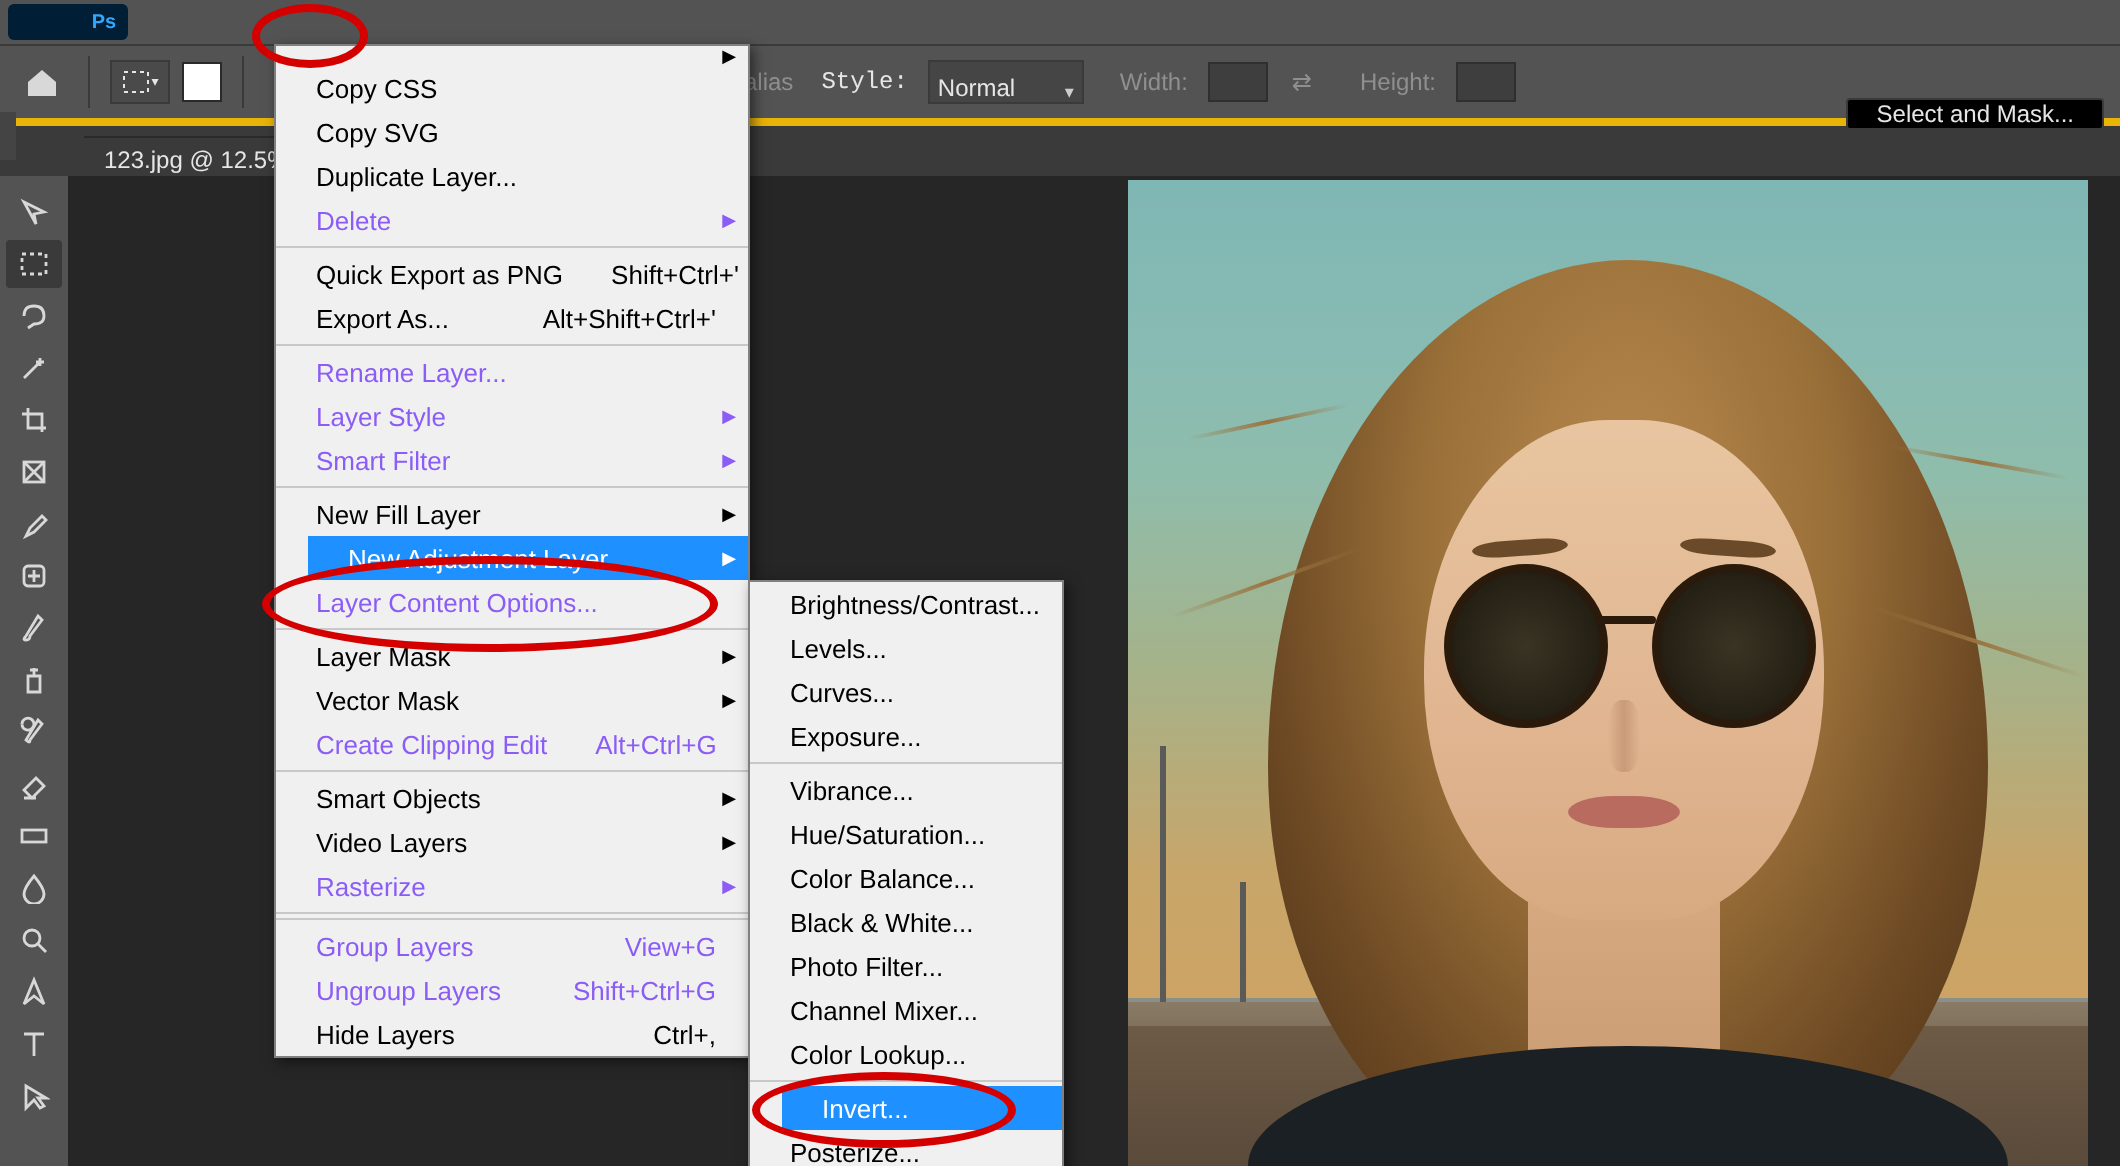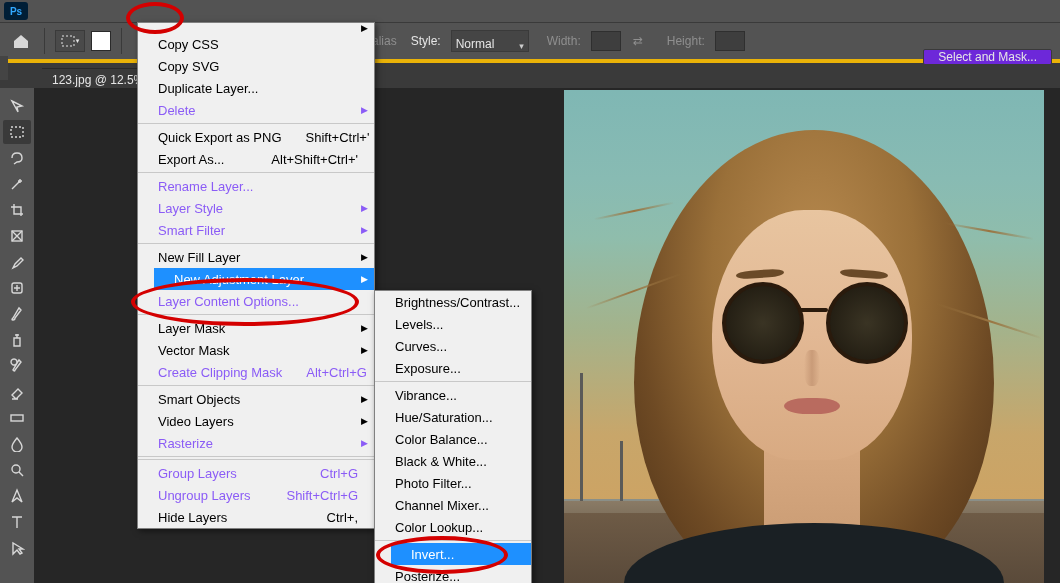--- a/index.html
+++ b/index.html
@@ -1,30 +1,30 @@
 <!DOCTYPE html>
 <html><head>
 <meta charset="utf-8">
 <style>
   html,body{margin:0;padding:0;width:1060px;height:583px;background:#535353;font-family:"Segoe UI",Arial,sans-serif;font-size:12px;color:#e6e6e6;overflow:hidden;}
   .menubar{height:22px;background:#535353;display:flex;align-items:center;padding-left:4px;border-bottom:1px solid #3a3a3a;}
-  .ps-logo{width:24px;height:18px;background:#001e36;border-radius:3px;color:#31a8ff;font-weight:bold;font-size:10px;display:flex;align-items:center;justify-content:center;margin-right:6px;}
+  .ps-logo{width:24px;height:18px;background:#001e36;border-radius:3px;color:#31a8ff;font-weight:bold;font-size:10px;display:flex;align-items:center;justify-content:center;margin-right:6px;padding-left:36px;}
   .menu-item{padding:2px 8px;cursor:default;white-space:nowrap;}
   .optbar{height:36px;background:#535353;display:flex;align-items:center;padding:0 8px;border-bottom:4px solid #eab308;gap:6px;}
   .house{width:26px;height:26px;display:flex;align-items:center;justify-content:center;}
   .sel-rect{width:28px;height:20px;border:1px solid #3a3a3a;background:#4a4a4a;display:flex;align-items:center;justify-content:center;}
   .sel-rect svg{fill:none;stroke:#e6e6e6;stroke-dasharray:2 2;}
   .newbtn{width:18px;height:18px;background:#fff;border:1px solid #2a2a2a;}
   .opt-sep{width:1px;height:26px;background:#3a3a3a;margin:0 4px;}
   .dim-label{color:#8f8f8f;margin-left:12px;}
-  .opt-label{color:#e6e6e6;margin-left:8px;}
+  .opt-label{color:#e6e6e6;margin-left:8px;font-family:Liberation Mono, monospace;}
   .opt-select{background:#454545;border:1px solid #3a3a3a;height:20px;width:68px;color:#e6e6e6;padding:0 4px;display:flex;align-items:flex-end;justify-content:space-between;margin-left:4px;}
   .opt-select .chev{font-size:9px;color:#ccc;}
   .opt-field{width:28px;height:18px;background:#3e3e3e;border:1px solid #2f2f2f;margin-left:4px;}
-  .select-mask{margin-left:auto;background:#6d28d9;border:1px solid #3a3a3a;padding:0 14px;border-radius:2px;margin-top:32px;}
+  .select-mask{margin-left:auto;background:#000000;border:1px solid #3a3a3a;padding:0 14px;border-radius:2px;margin-top:32px;}
   .doc-tab-row{height:28px;background:#3a3a3a;border-bottom:1px solid #2a2a2a;display:flex;align-items:flex-end;padding-left:42px;}
   .doc-tab{background:#3a3a3a;padding:4px 10px;border-top:1px solid #2a2a2a;border-right:1px solid #2a2a2a;font-size:12px;color:#e6e6e6;}
   .workspace{position:absolute;top:88px;left:34px;right:0;bottom:0;background:#262626;}
   .canvas{position:absolute;left:530px;top:2px;width:480px;height:493px;background:linear-gradient(to bottom,#7fb7b4 0%,#88bbb3 18%,#8fbdac 30%,#a3b38c 48%,#c8a66a 70%,#d2a05c 100%);overflow:hidden;}
   .sky{position:absolute;inset:0;}
   .ground{position:absolute;left:0;right:0;bottom:0;height:70px;background:linear-gradient(to bottom,#6e5b46,#5a4a3a);}
   .road{position:absolute;left:0;right:0;bottom:48px;height:34px;background:linear-gradient(to bottom,#8a7b66,#6f624f);}
   .rail{position:absolute;left:0;right:0;bottom:80px;height:4px;background:#8a8f88;}
   .post{position:absolute;width:3px;background:#5a5a58;}
   .hair{position:absolute;left:70px;top:40px;width:360px;height:460px;background:radial-gradient(ellipse at 50% 30%,#b88a4f 0%,#9a7039 40%,#6e4a24 70%,#4a2f16 100%);border-radius:50% 50% 40% 40%/55% 55% 45% 45%;}
@@ -280,41 +280,41 @@
     <hr>
     <div class="row">
       <span>Layer Mask</span>
       <span class="sub">▶</span>
     </div>
     <div class="row">
       <span>Vector Mask</span>
       <span class="sub">▶</span>
     </div>
     <div class="row dis">
-      <span>Create Clipping Mask</span>
+      <span>Create Clipping Edit</span>
       <span class="shortcut">Alt+Ctrl+G</span>
     </div>
     <hr>
     <div class="row">
       <span>Smart Objects</span>
       <span class="sub">▶</span>
     </div>
     <div class="row">
       <span>Video Layers</span>
       <span class="sub">▶</span>
     </div>
     <div class="row dis">
       <span>Rasterize</span>
       <span class="sub">▶</span>
     </div>
     <hr>
     <hr>
     <div class="row dis">
       <span>Group Layers</span>
-      <span class="shortcut">Ctrl+G</span>
+      <span class="shortcut">View+G</span>
     </div>
     <div class="row dis">
       <span>Ungroup Layers</span>
       <span class="shortcut">Shift+Ctrl+G</span>
     </div>
     <div class="row">
       <span>Hide Layers</span>
       <span class="shortcut">Ctrl+,</span>
     </div>
   </div>

